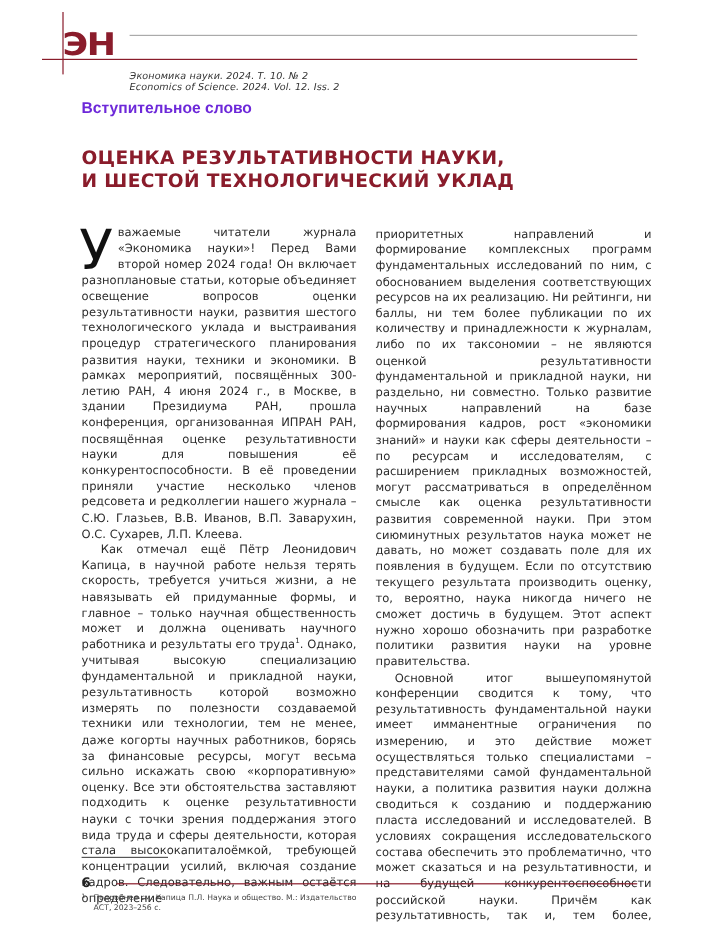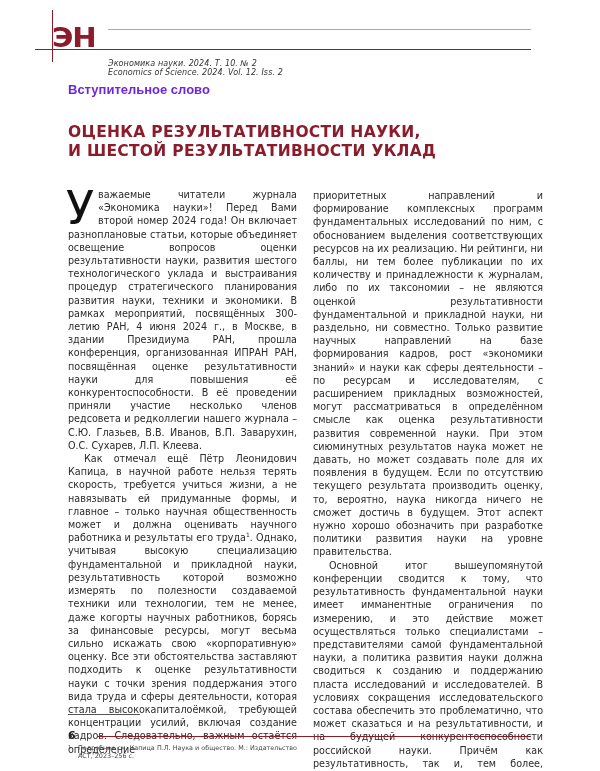--- a/index.html
+++ b/index.html
@@ -39,21 +39,21 @@
 <div class="hdr-greyline"></div>
 <div class="logo">ЭН</div>
 <div class="journal">
   <div>Экономика науки. 2024. Т. 10. № 2</div>
   <div>Economics of Science. 2024. Vol. 12. Iss. 2</div>
 </div>
 
 <div class="rubric">Вступительное слово</div>
 <h1 class="title">
   <div>ОЦЕНКА РЕЗУЛЬТАТИВНОСТИ НАУКИ,</div>
-  <div>И ШЕСТОЙ РЕЗУЛЬТАТИВНОСТИ УКЛАД</div>
+  <div>И ШЕСТОЙ ТЕХНОЛОГИЧЕСКИЙ УКЛАД</div>
 </h1>
 
 <div class="col col-left">
   <p><span class="dropcap">У</span><span>важаемые читатели журнала «Экономика науки»! Перед Вами второй номер 2024 года! Он включает разноплановые статьи, которые объединяет освещение вопросов оценки результативности науки, развития шестого технологического уклада и выстраивания процедур стратегического планирования развития науки, техники и экономики. В рамках мероприятий, посвящённых 300-летию РАН, 4 июня 2024 г., в Москве, в здании Президиума РАН, прошла конференция, организованная ИПРАН РАН, посвящённая оценке результативности науки для повышения её конкурентоспособности. В её проведении приняли участие несколько членов редсовета и редколлегии нашего журнала – С.Ю. Глазьев, В.В. Иванов, В.П. Заварухин, О.С. Сухарев, Л.П. Клеева.</span></p>
   <p class="indent"><span>Как отмечал ещё Пётр Леонидович Капица, в научной работе нельзя терять скорость, требуется учиться жизни, а не навязывать ей придуманные формы, и главное – только научная общественность может и должна оценивать научного работника и результаты его труда</span><sup>1</sup><span>. Однако, учитывая высокую специализацию фундаментальной и прикладной науки, результативность которой возможно измерять по полезности создаваемой техники или технологии, тем не менее, даже когорты научных работников, борясь за финансовые ресурсы, могут весьма сильно искажать свою «корпоративную» оценку. Все эти обстоятельства заставляют подходить к оценке результативности науки с точки зрения поддержания этого вида труда и сферы деятельности, которая стала высококапиталоёмкой, требующей концентрации усилий, включая создание кадров. Следовательно, важным остаётся определение</span></p>
 </div>
 
 <div class="col col-right">
   <p>приоритетных направлений и формирование комплексных программ фундаментальных исследований по ним, с обоснованием выделения соответствующих ресурсов на их реализацию. Ни рейтинги, ни баллы, ни тем более публикации по их количеству и принадлежности к журналам, либо по их таксономии – не являются оценкой результативности фундаментальной и прикладной науки, ни раздельно, ни совместно. Только развитие научных направлений на базе формирования кадров, рост «экономики знаний» и науки как сферы деятельности – по ресурсам и исследователям, с расширением прикладных возможностей, могут рассматриваться в определённом смысле как оценка результативности развития современной науки. При этом сиюминутных результатов наука может не давать, но может создавать поле для их появления в будущем. Если по отсутствию текущего результата производить оценку, то, вероятно, наука никогда ничего не сможет достичь в будущем. Этот аспект нужно хорошо обозначить при разработке политики развития науки на уровне правительства.</p>
   <p class="indent">Основной итог вышеупомянутой конференции сводится к тому, что результативность фундаментальной науки имеет имманентные ограничения по измерению, и это действие может осуществляться только специалистами – представителями самой фундаментальной науки, а политика развития науки должна сводиться к созданию и поддержанию пласта исследований и исследователей. В условиях сокращения исследовательского состава обеспечить это проблематично, что может сказаться и на результативности, и на будущей конкурентоспособности российской науки. Причём как результативность, так и, тем более, конкурентоспособность фундаментальной науки не могут измеряться некими рейтингами или баллами</p>

